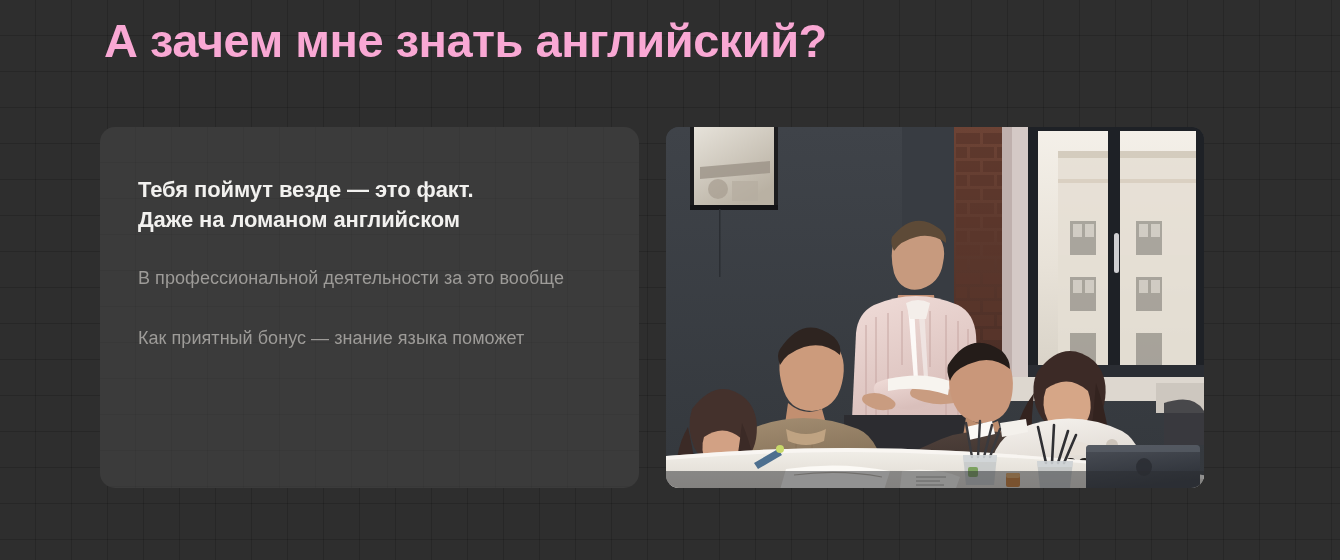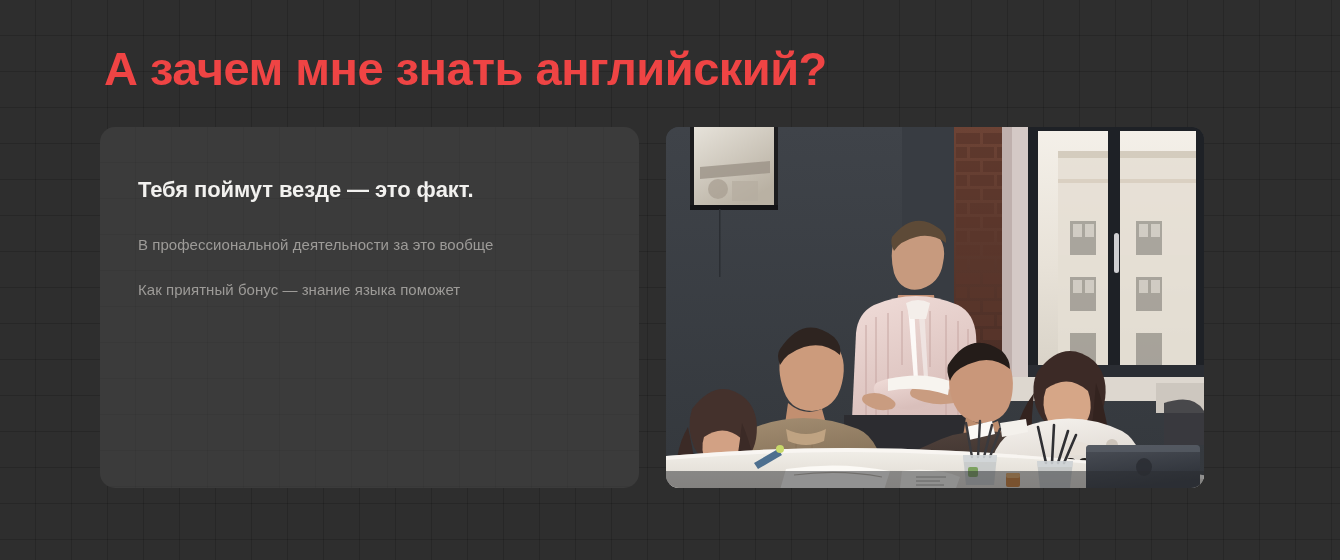--- a/index.html
+++ b/index.html
@@ -20,26 +20,26 @@
     background-position:-1px -1px;
     font-family:"Liberation Sans", sans-serif;
     -webkit-font-smoothing:antialiased;
     position:relative;
   }
 
   
   .slide-title {
     position:absolute;
     left:104px;
-    top:43px;
+    top:15px;
     font-size:47px;
     font-weight:700;
     line-height:1.1;
     letter-spacing:-0.5px;
-    color:#ef4444;
+    color:#f9a8d4;
     white-space:nowrap;
     text-align:right;
   }
 
   
   .content-row {
     position:absolute;
     left:100px;
     top:127px;
   }
@@ -70,27 +70,27 @@
     font-weight:700;
     line-height:1.38;
     color:#f2f1ef;
     letter-spacing:-0.1px;
   }
   .card-heading .line { display:block; }
 
   .card-paras { margin-top:28px; }
 
   .card-para {
-    font-size:15px;
+    font-size:18px;
     font-weight:400;
     line-height:1.58;
     color:#9d9b98;
     letter-spacing:0.05px;
   }
-  .card-para + .card-para { margin-top:21px; }
+  .card-para + .card-para { margin-top:32px; }
   .card-para .line { display:block; }
 
   
   .photo-frame {
     position:absolute;
     left:566px;
     top:0px;
     width:538px;
     height:361px;
     border-radius:13px;
@@ -104,20 +104,21 @@
 
 <h1 class="slide-title">А зачем мне знать английский?</h1>
 
 <div class="content-row">
 
   <section class="text-card">
     <div class="card-inner">
 
       <h2 class="card-heading">
         <span class="line">Тебя поймут везде — это факт.</span>
+        <span class="line">Даже на ломаном английском</span>
       </h2>
 
       <div class="card-paras">
 
         <p class="card-para">
           <span class="line">В профессиональной деятельности за это вообще</span>
         </p>
 
         <p class="card-para">
           <span class="line">Как приятный бонус — знание языка поможет</span>

